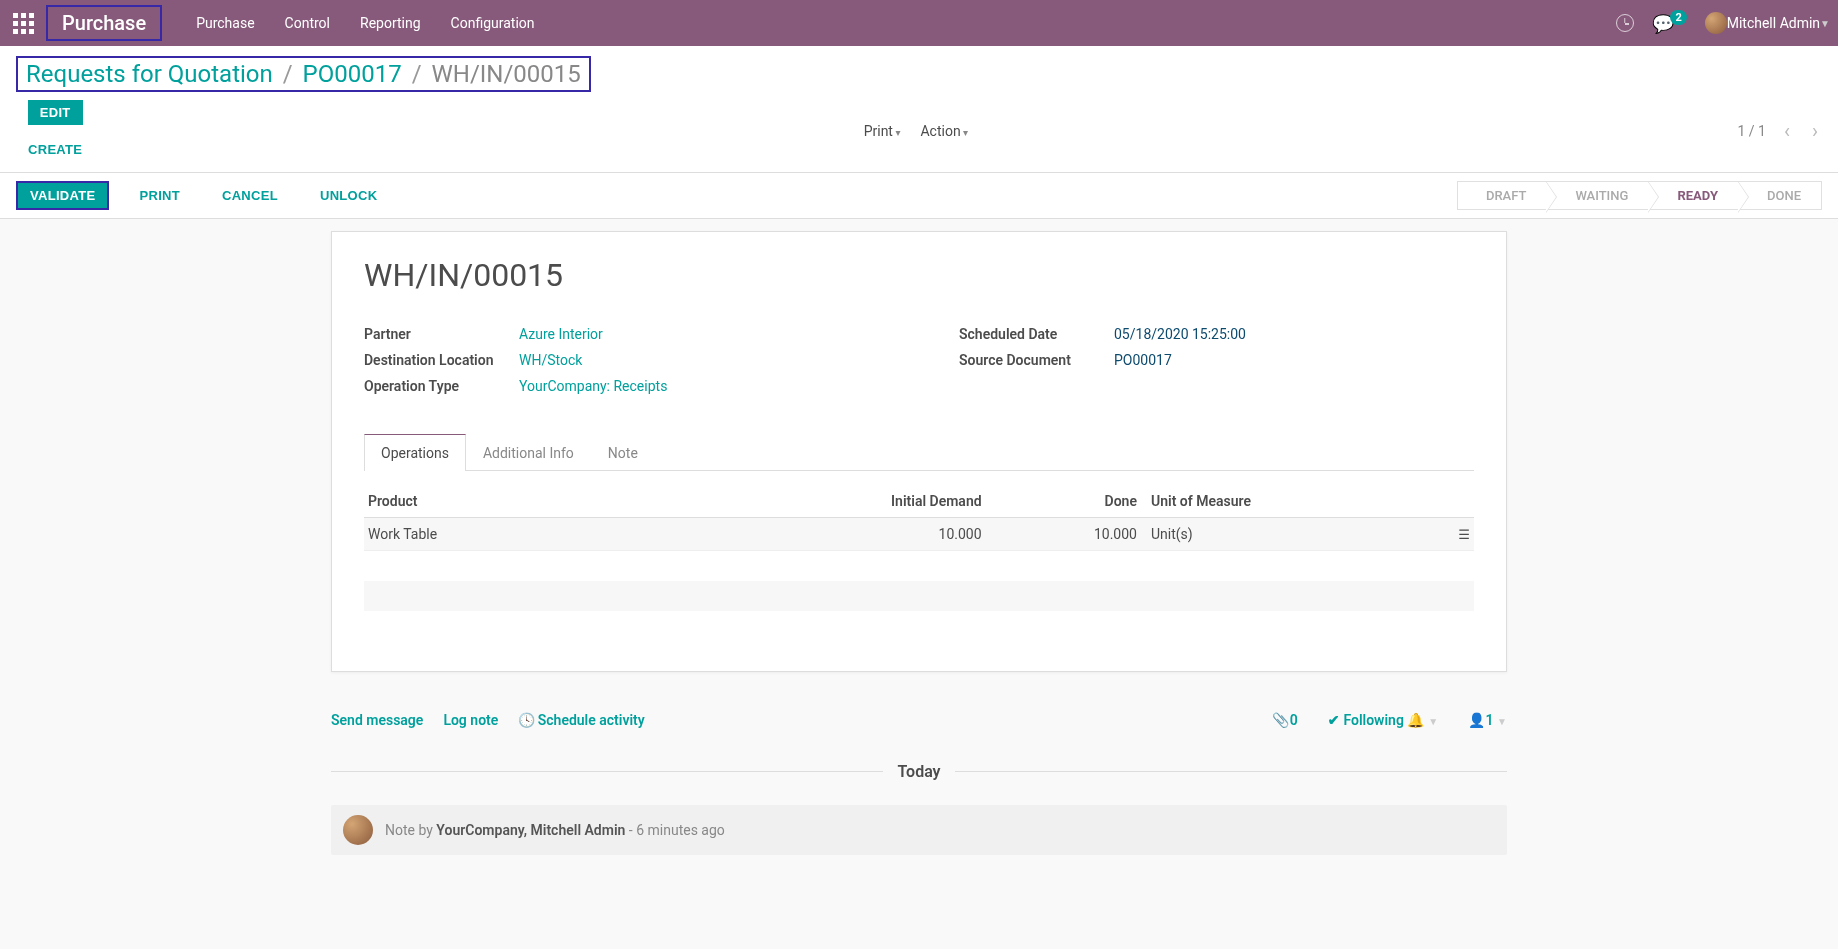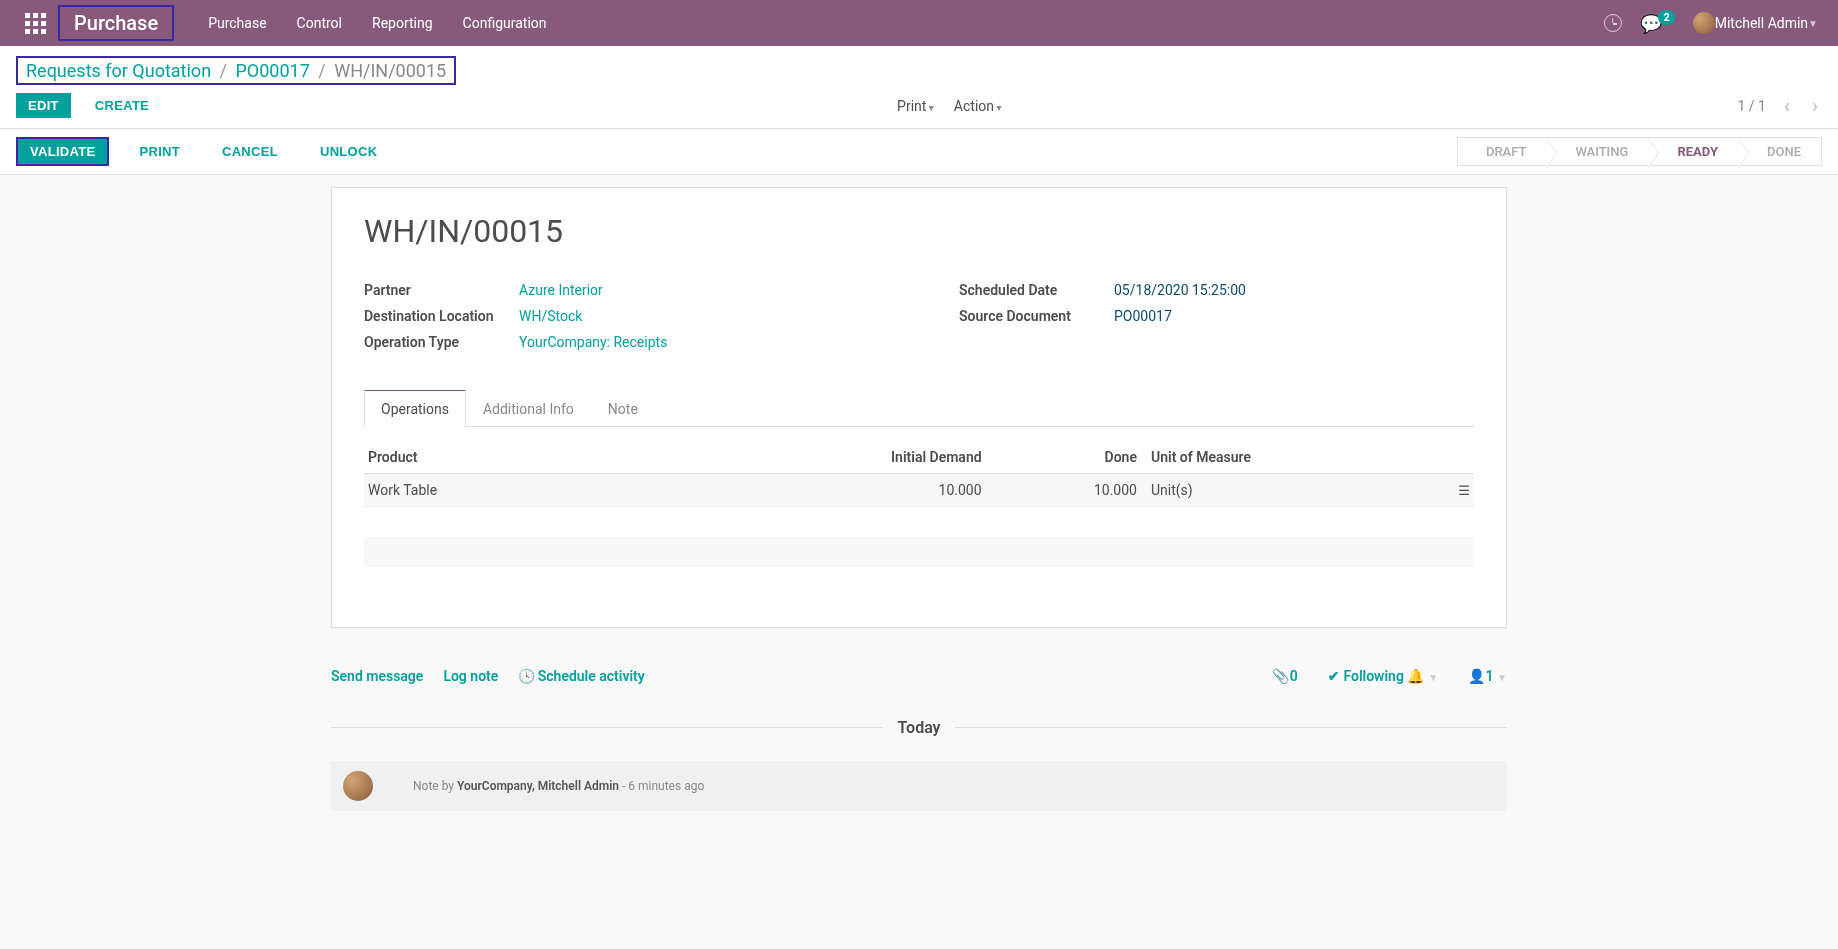--- a/index.html
+++ b/index.html
@@ -1,42 +1,42 @@
 <!DOCTYPE html>
 <html><head>
 <meta charset="utf-8">
 <style>
 * { box-sizing: border-box; margin: 0; padding: 0; }
 body { font-family: -apple-system, BlinkMacSystemFont, "Segoe UI", Roboto, Helvetica, Arial, sans-serif; font-size: 14px; color: #4c4c4c; background: #f9f9f9; }
-.topbar { background: #875a7b; color: #fff; height: 46px; display: flex; align-items: center; padding: 0 20px; }
+.topbar { background: #875a7b; color: #fff; height: 46px; display: flex; align-items: center; padding: 0 8px; }
 .apps-icon { width: 30px; height: 30px; display: flex; align-items: center; justify-content: center; cursor: pointer; margin-right: 8px; }
 .apps-grid { display: grid; grid-template-columns: repeat(3, 5px); grid-template-rows: repeat(3, 5px); gap: 3px; }
 .apps-grid span { background: #fff; width: 5px; height: 5px; }
 .brand { font-size: 20px; font-weight: 500; color: #fff; padding: 4px 14px; border: 2px solid #3728a8; margin-right: 34px; }
 .topnav { display: flex; gap: 30px; }
 .topnav a { color: #fff; text-decoration: none; font-size: 14px; cursor: pointer; }
 .top-right { margin-left: auto; display: flex; align-items: center; gap: 18px; }
 .clock-icon { width: 18px; height: 18px; border: 1.5px solid rgba(255,255,255,0.7); border-radius: 50%; position: relative; }
 .clock-icon::before { content: ''; position: absolute; width: 1.5px; height: 5px; background: rgba(255,255,255,0.7); left: 50%; top: 3px; transform: translateX(-50%); }
 .clock-icon::after { content: ''; position: absolute; width: 4px; height: 1.5px; background: rgba(255,255,255,0.7); left: 50%; top: 8px; }
 .chat-wrap { position: relative; display: flex; align-items: center; }
 .chat-icon { color: #fff; font-size: 18px; }
 .badge { background: #00a09d; color: #fff; border-radius: 10px; font-size: 11px; padding: 1px 5px; margin-left: -4px; margin-top: -12px; font-weight: bold; }
 .user { display: flex; align-items: center; color: #fff; cursor: pointer; }
 .avatar-sm { width: 22px; height: 22px; border-radius: 50%; background: radial-gradient(circle at 30% 30%, #d4a574, #8b5a3c); }
 .caret { font-size: 10px; color: #ccc; }
 
 .control-panel { background: #fff; border-bottom: 1px solid #ddd; padding: 10px 16px 0; }
 .breadcrumb-wrap { border: 2px solid #3728a8; display: inline-block; padding: 2px 8px; margin-bottom: 8px; }
-.breadcrumb { font-size: 18px; }
+.breadcrumb { font-size: 24px; }
 .breadcrumb a { color: #00a09d; text-decoration: none; cursor: pointer; }
 .breadcrumb .sep { color: #999; margin: 0 4px; }
 .breadcrumb .current { color: #888; }
 .cp-bottom { display: flex; align-items: center; padding-bottom: 10px; }
-.cp-left { display: flex; gap: 12px; align-items: center; }
+.cp-left { display: flex; gap: 12px; align-items: center; flex-direction: column; }
 .btn { padding: 5px 12px; font-size: 13px; font-weight: bold; border: none; cursor: pointer; letter-spacing: 0.3px; }
 .btn-primary { background: #00a09d; color: #fff; }
 .btn-link { background: transparent; color: #00a09d; font-weight: bold; }
 .cp-center { margin-left: auto; margin-right: auto; display: flex; gap: 20px; }
 .dropdown-toggle { color: #4c4c4c; cursor: pointer; font-size: 14px; }
 .dropdown-toggle::after { content: ' ▾'; font-size: 10px; color: #888; }
 .cp-right { display: flex; align-items: center; gap: 14px; color: #888; }
 .pager-arrow { font-size: 20px; color: #bbb; cursor: pointer; padding: 0 4px; }
 
 .statusbar { background: #fff; border-bottom: 1px solid #ddd; padding: 8px 16px; display: flex; align-items: center; }
@@ -81,21 +81,21 @@
 .attach { color: #00a09d; font-weight: 600; }
 .following { color: #00a09d; font-weight: 600; }
 .following .check { color: #00a09d; margin-right: 4px; }
 .bell { color: #ccc; }
 .followers { color: #00a09d; font-weight: 600; }
 .divider-today { display: flex; align-items: center; margin: 24px 0; }
 .divider-today hr { flex: 1; border: none; border-top: 1px solid #ddd; }
 .divider-today span { padding: 0 14px; font-weight: 600; color: #4c4c4c; font-size: 16px; }
 .message { display: flex; gap: 12px; background: #f0f0f0; padding: 10px 12px; border-radius: 2px; align-items: center; }
 .msg-avatar { width: 30px; height: 30px; border-radius: 50%; background: radial-gradient(circle at 30% 30%, #d4a574, #8b5a3c); flex-shrink: 0; }
-.msg-body { color: #888; font-size: 12px; margin-left: 28px; }
+.msg-body { color: #888; font-size: 14px; }
 .msg-body strong { color: #555; font-weight: 600; }
 </style>
 </head>
 <body>
 
 <div class="topbar">
   <div class="apps-icon">
     <div class="apps-grid">
         <span></span>
         <span></span>

